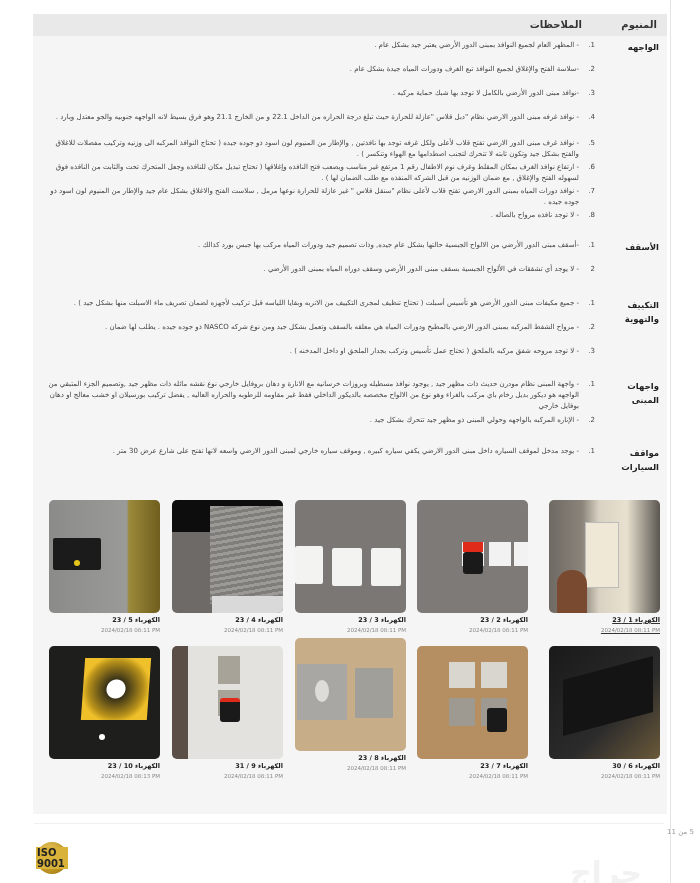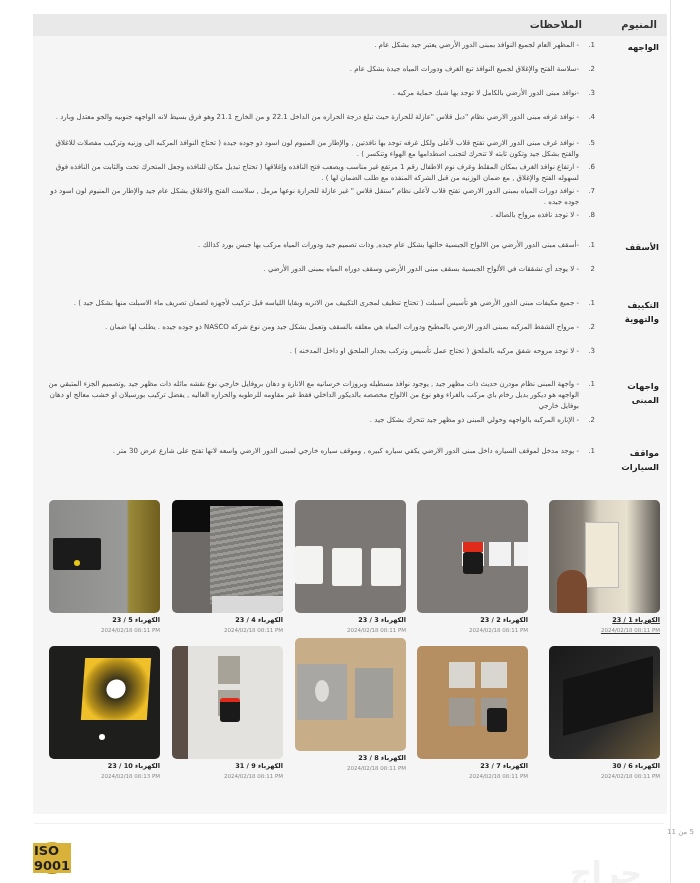--- a/index.html
+++ b/index.html
@@ -17,21 +17,21 @@
   .item { position: absolute; right: 0; left: 0; font-size: 7px; line-height: 11px; color: #444; text-align: right; display: flex; }
   .item .num { flex: 0 0 16px; text-align: right; }
   .item .txt { flex: 1; }
   .gallery { position: absolute; left: 0; top: 478px; width: 634px; }
   .thumb { position: absolute; width: 111px; margin-top: 6px; }
   .photo { width: 111px; height: 113px; border-radius: 5px; position: relative; overflow: hidden; }
   .cap { direction: rtl; text-align: right; font-size: 6.5px; font-weight: bold; color: #222; margin-top: 3px; }
   .date { direction: ltr; text-align: right; font-size: 5.5px; color: #888; margin-top: 3px; }
   .footer-line { position: absolute; left: 34px; top: 823px; width: 630px; height: 1px; background: #f0f0f0; }
   .iso { position: absolute; left: 36px; top: 842px; width: 32px; height: 32px; border-radius: 50%; background: radial-gradient(circle at 40% 35%, #f3d36a, #b58a1a 70%, #7a5a0c); display: flex; align-items: center; justify-content: center; }
-  .iso span { font-size: 13px; font-weight: bold; color: #222; background: #d9b23a; padding: 0 1px; }
+  .iso span { font-size: 10px; font-weight: bold; color: #222; background: #d9b23a; padding: 0 1px; }
   .pagenum { position: absolute; left: 642px; top: 828px; font-size: 7px; color: #999; direction: rtl; margin-left: 25px; }
   .wm { position: absolute; left: 570px; top: 855px; font-size: 30px; font-weight: bold; color: #f2f2f2; letter-spacing: -2px; }
 </style>
 </head>
 <body>
 
 <div class="page-edge"></div>
 
 <div class="card">
   <div class="table-head">

